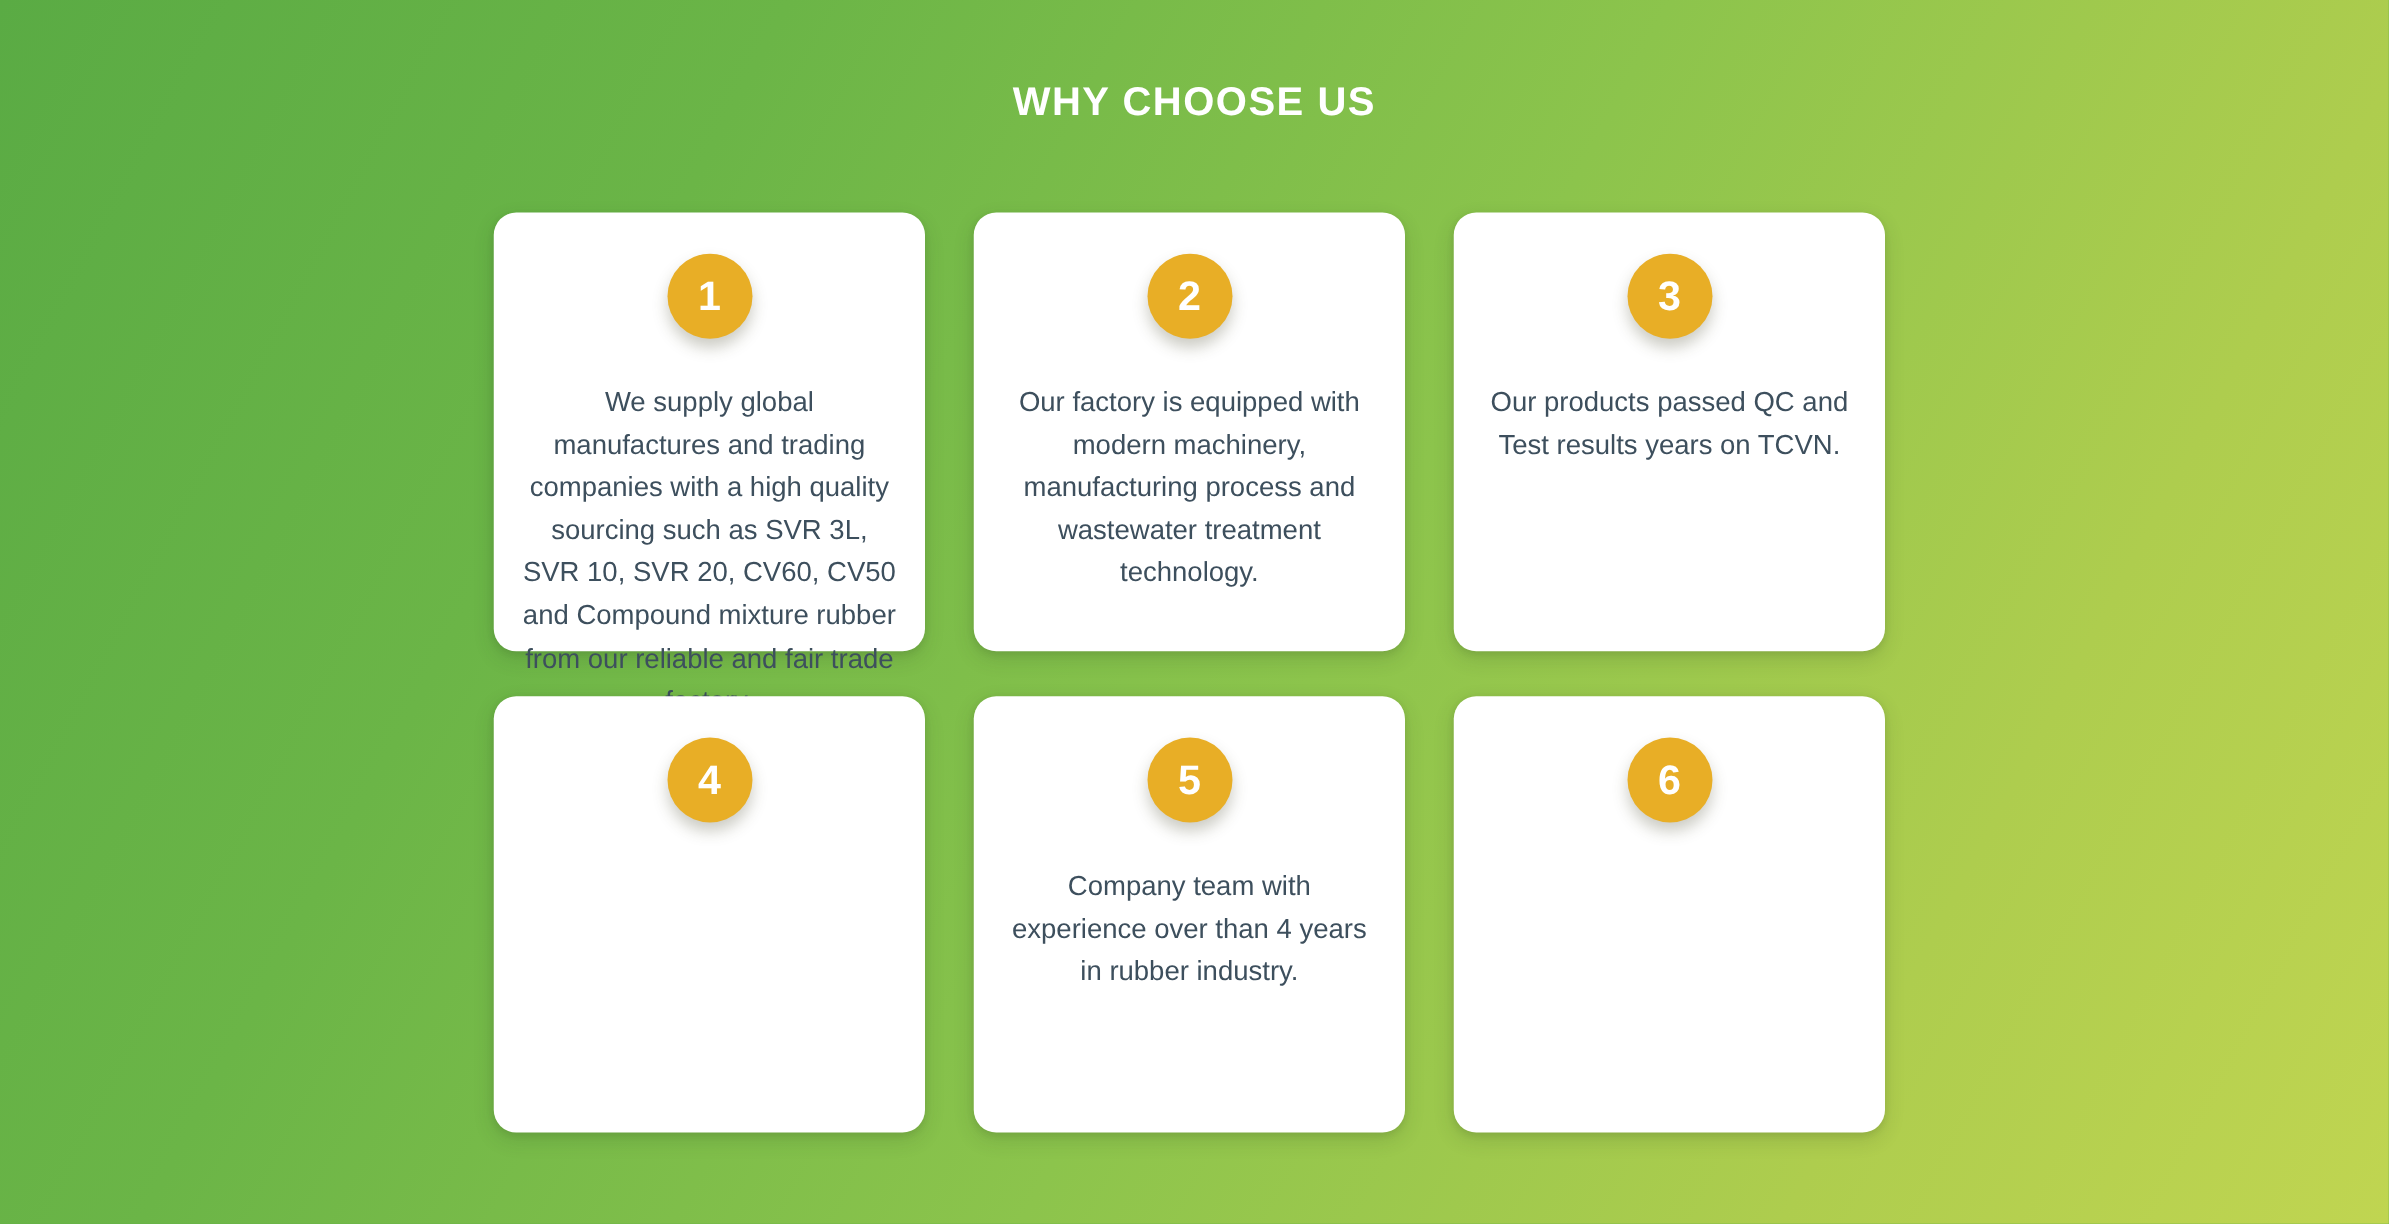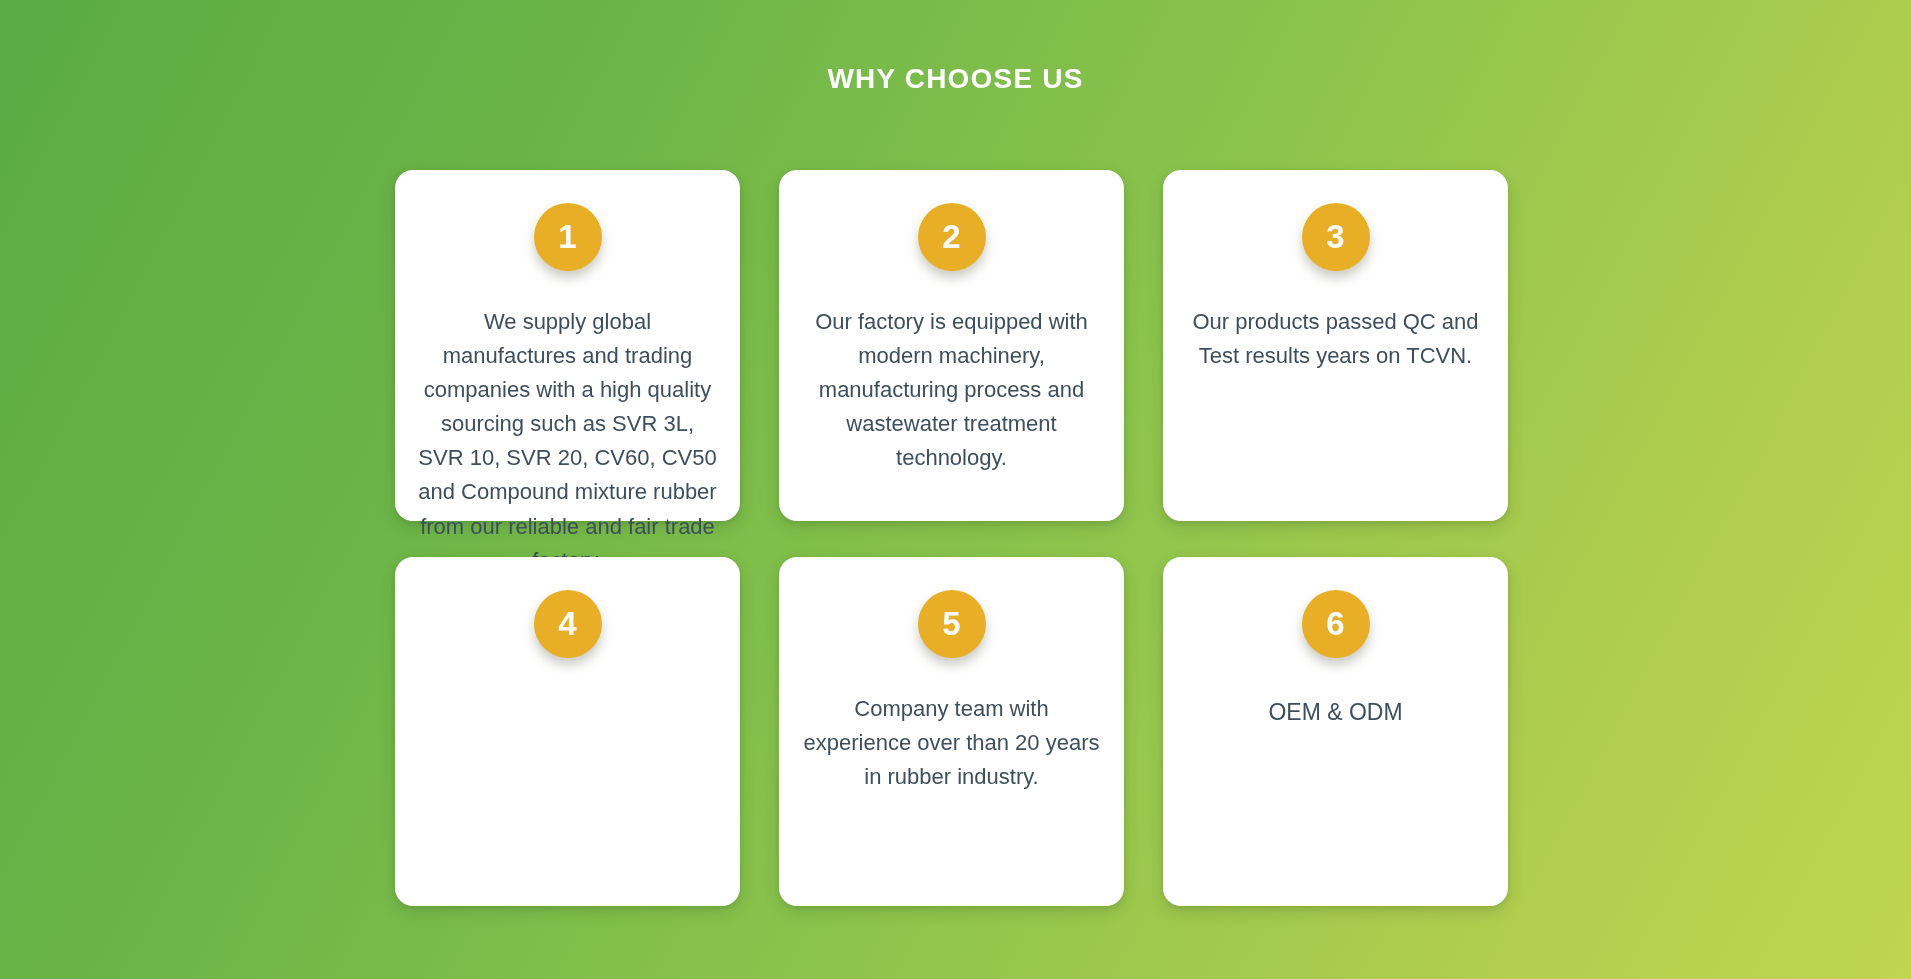--- a/index.html
+++ b/index.html
@@ -25,21 +25,21 @@
   }
 
   
   #section-title {
     position: absolute;
     top: 62px;
     left: 0;
     width: 1911px;
     text-align: center;
     color: #ffffff;
-    font-size: 28px;
+    font-size: 32px;
     font-weight: bold;
     letter-spacing: 1.2px;
     line-height: 1.2;
     white-space: nowrap;
   }
 
   
   #cards-grid {
     position: absolute;
     top: 170px;
@@ -119,22 +119,21 @@
       <div class="badge">3</div>
       <div class="card-text">Our products passed QC and Test results years on TCVN.</div>
     </div>
 
     <div class="card">
       <div class="badge">4</div>
     </div>
 
     <div class="card">
       <div class="badge">5</div>
-      <div class="card-text">Company team with experience over than 20 years in rubber industry.</div>
+      <div class="card-text">Company team with experience over than 4 years in rubber industry.</div>
     </div>
 
     <div class="card">
       <div class="badge">6</div>
-      <div class="card-text large">OEM &amp; ODM</div>
     </div>
 
   </div>
 </div>
 
 </body></html>

